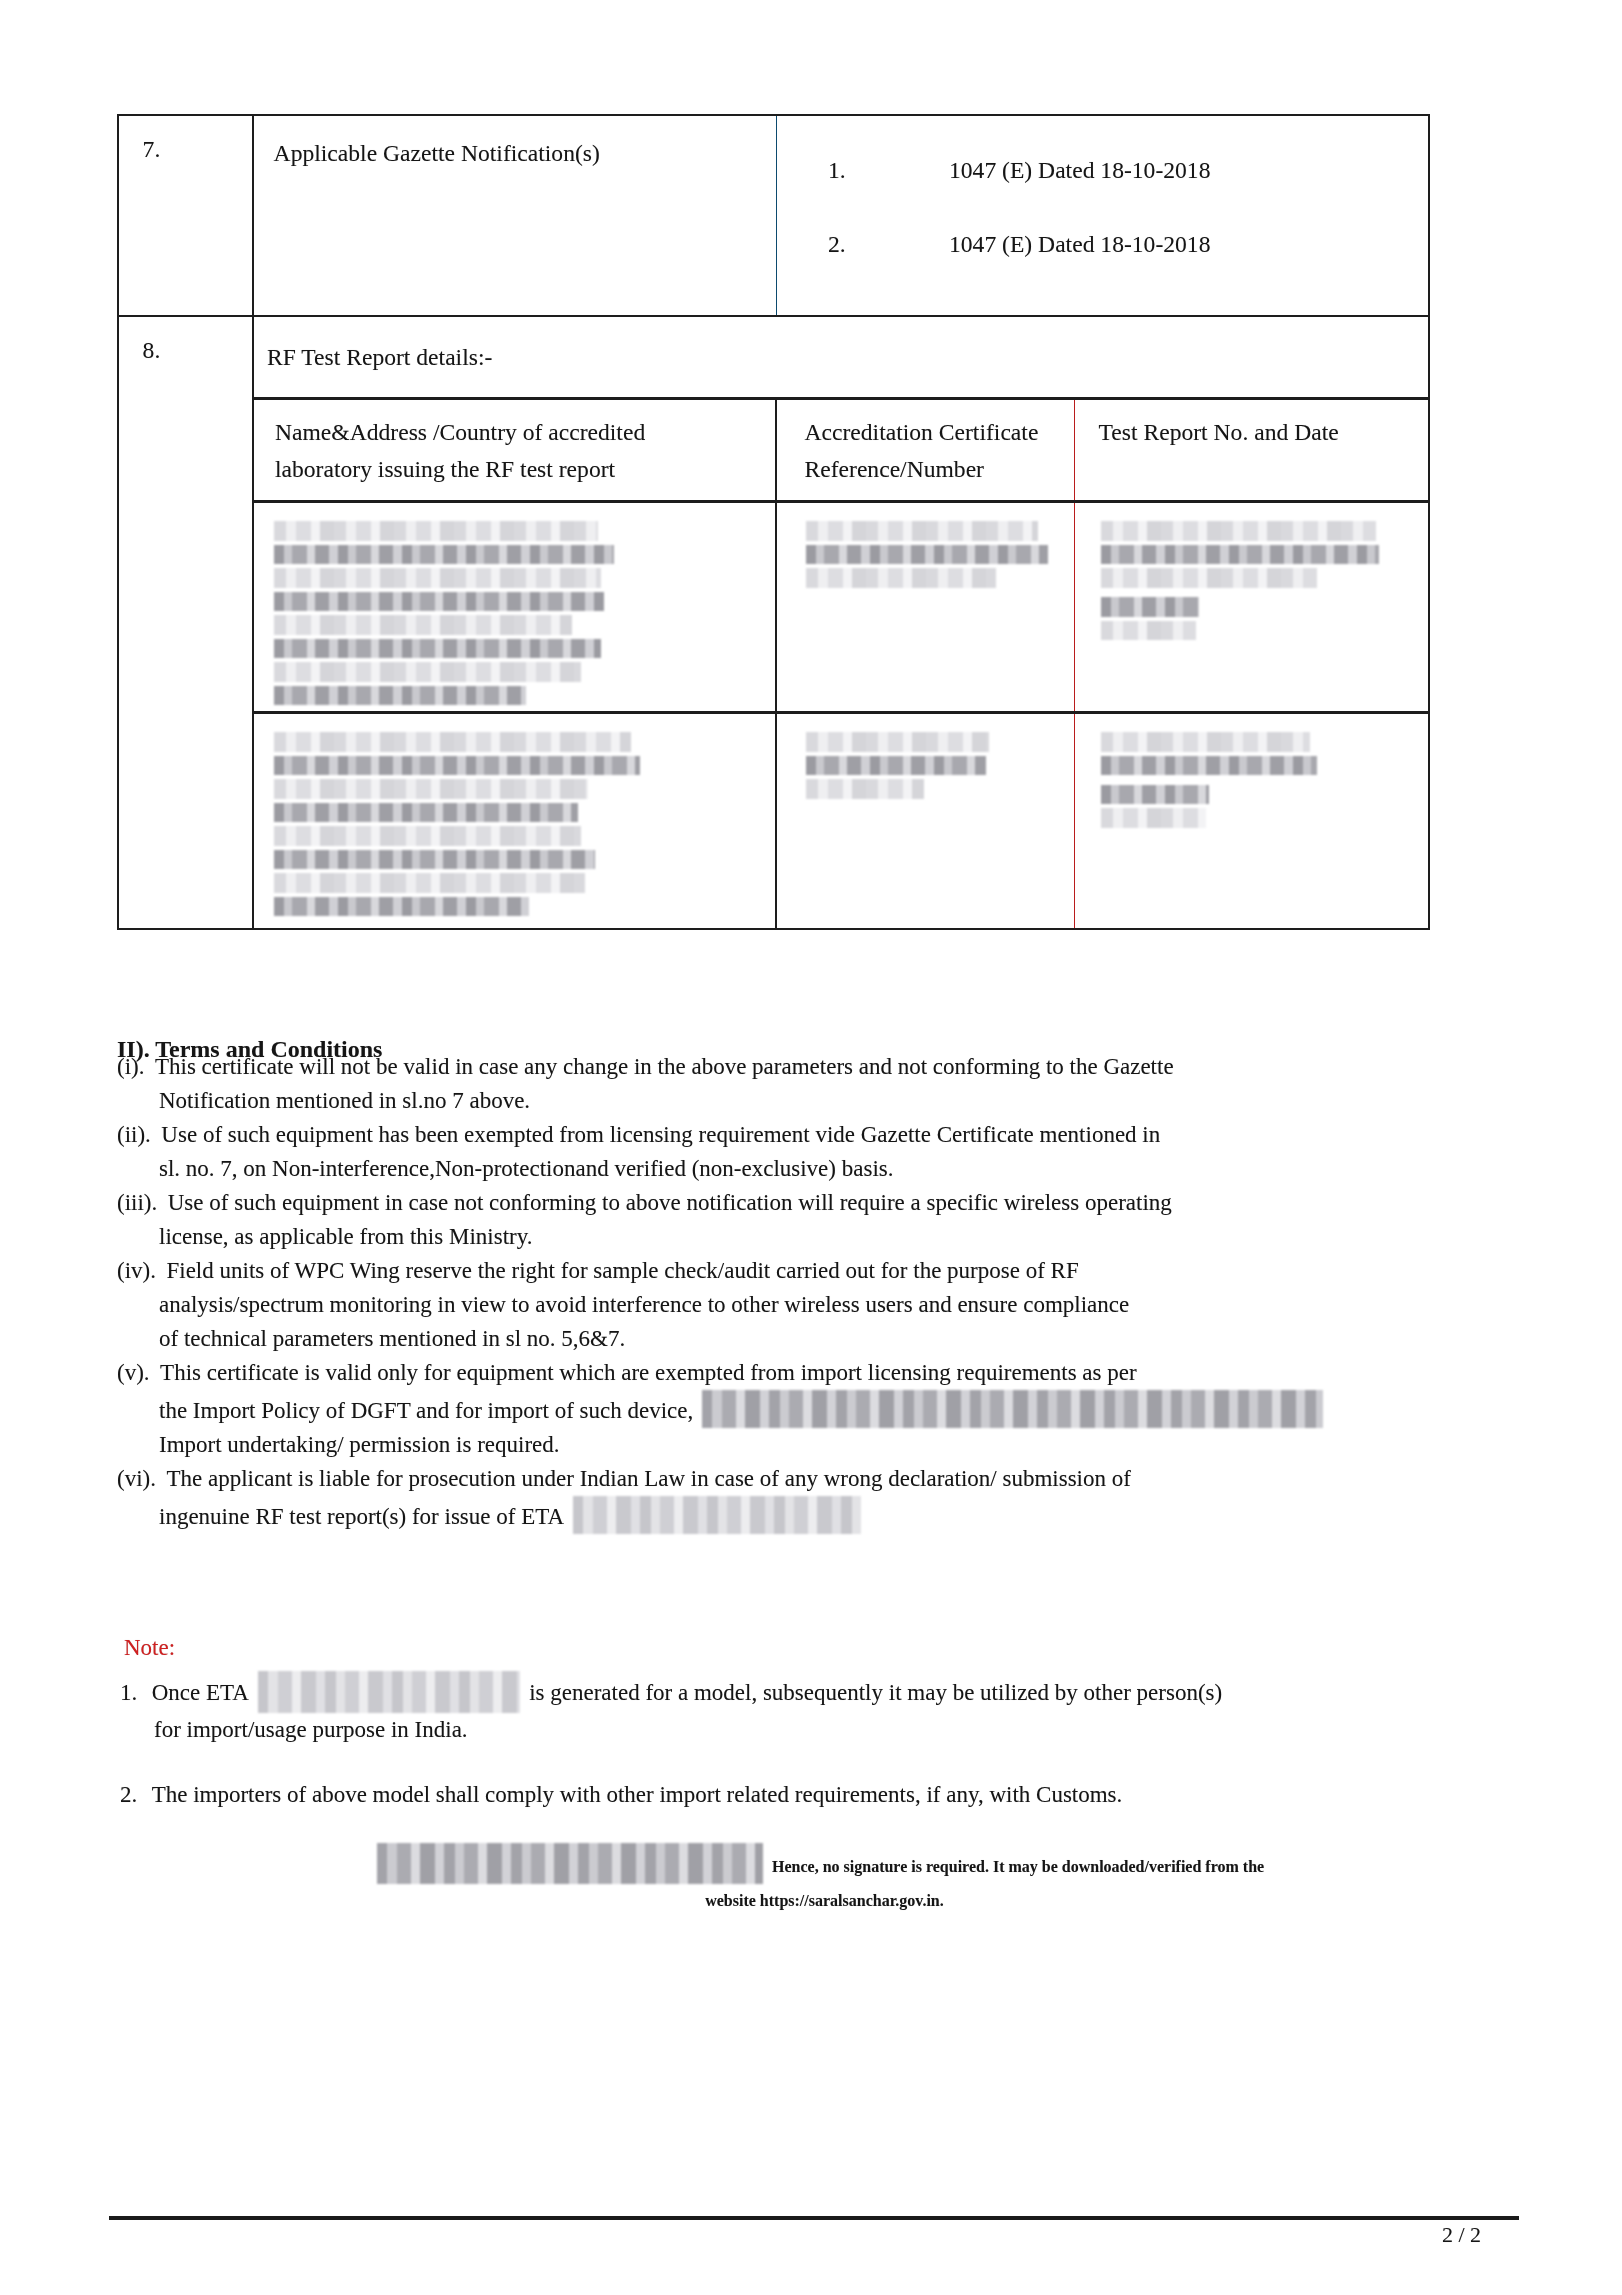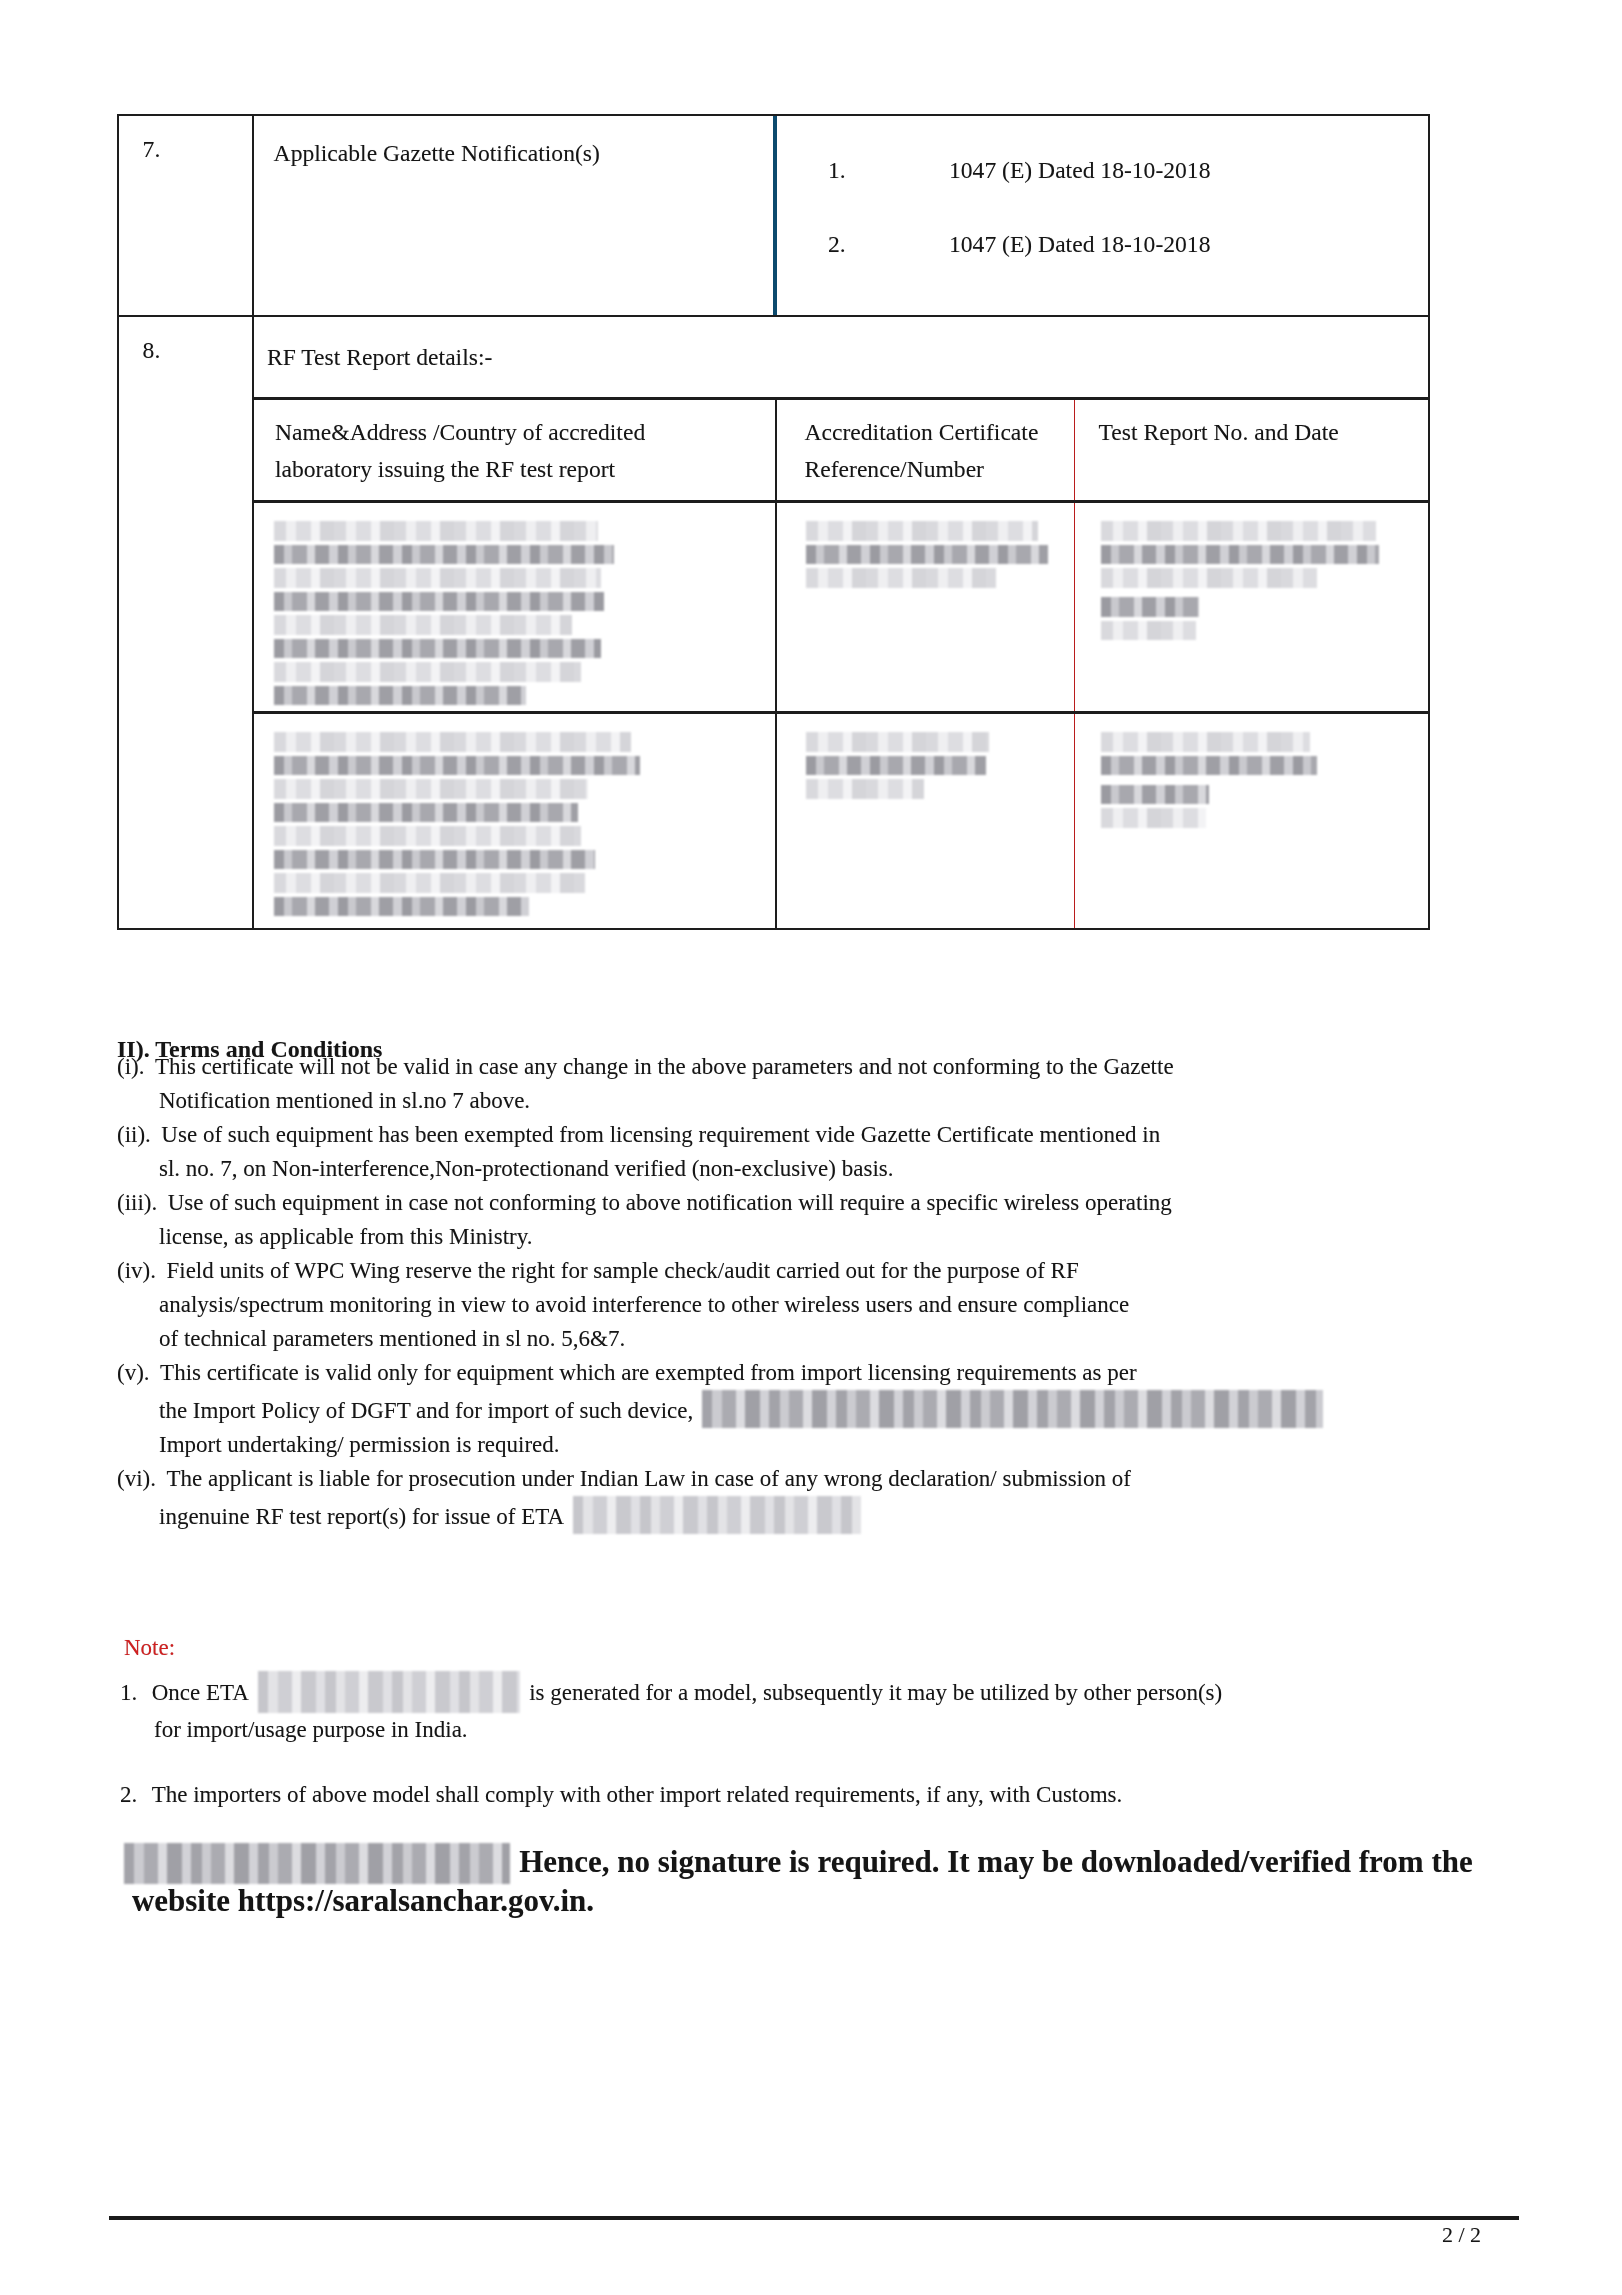--- a/index.html
+++ b/index.html
@@ -18,21 +18,21 @@
   
   .doc-table {
     position: absolute; left: 117px; top: 114px;
     width: 1313px; height: 816px;
     border: 2.6px solid #1d1d1d;
     display: flex; flex-direction: column;
     font-size: 23.6px;
   }
   .row7 { display: flex; height: 201px; border-bottom: 2.6px solid #1d1d1d; }
   .col-sl { width: 135px; border-right: 2px solid #1d1d1d; padding: 19.6px 0 0 23.6px; }
-  .row7-label { width: 523px; border-right: 4px solid #0c4a6e; padding: 23.6px 0 0 19.6px; }
+  .row7-label { width: 523px; border-right: 1px solid #0c4a6e; padding: 23.6px 0 0 19.6px; }
   .row7-gazette { flex: 1; padding: 41px 0 0 51px; display: flex; flex-direction: column; gap: 47px; }
   .gz-item { display: flex; }
   .gz-index { width: 121px; }
   .row8 { display: flex; flex: 1; }
   .row8-right { flex: 1; display: flex; flex-direction: column; }
   .rf-label { height: 80px; display: flex; align-items: center; padding-left: 13px; }
   .subtable { flex: 1; display: flex; flex-direction: column; border-top: 3.3px solid #1d1d1d; }
   .sub-header { display: flex; height: 103px; border-bottom: 3.3px solid #1d1d1d; line-height: 37px; }
   .sub-row { display: flex; }
   .sub-row.r1 { height: 211px; border-bottom: 3.3px solid #1d1d1d; }
@@ -65,21 +65,21 @@
   .tline.cont { padding-left: 42px; }
   .tl { margin-right: 10.5px; }
 
   
   .note-heading { position: absolute; left: 124px; top: 1635px; font-size: 23px; color: #d02020; }
   .note { position: absolute; left: 120px; top: 1671px; width: 1393px; font-size: 23px; }
   .note-item2 { margin-top: 31px; }
   .nl { margin-right: 14.4px; }
 
   
-  .closing { position: absolute; left: 124px; top: 1843px; width: 1393px; font-size: 31px; font-weight: bold; }
+  .closing { position: absolute; left: 124px; top: 1843px; width: 1393px; font-size: 16px; font-weight: bold; text-align: center; }
   .closing .tline.cont { padding-left: 7.9px; }
   .closing .redact { margin-left: 0; }
   .footer-line { position: absolute; left: 109px; top: 2216px; width: 1410px; height: 3.9px; background: #1a1a1a; }
   .footer-page { position: absolute; top: 2222px; left: 0; width: 1481px; text-align: right; font-size: 22px; }
 </style>
 </head>
 <body>
 
 <div class="page">
 

